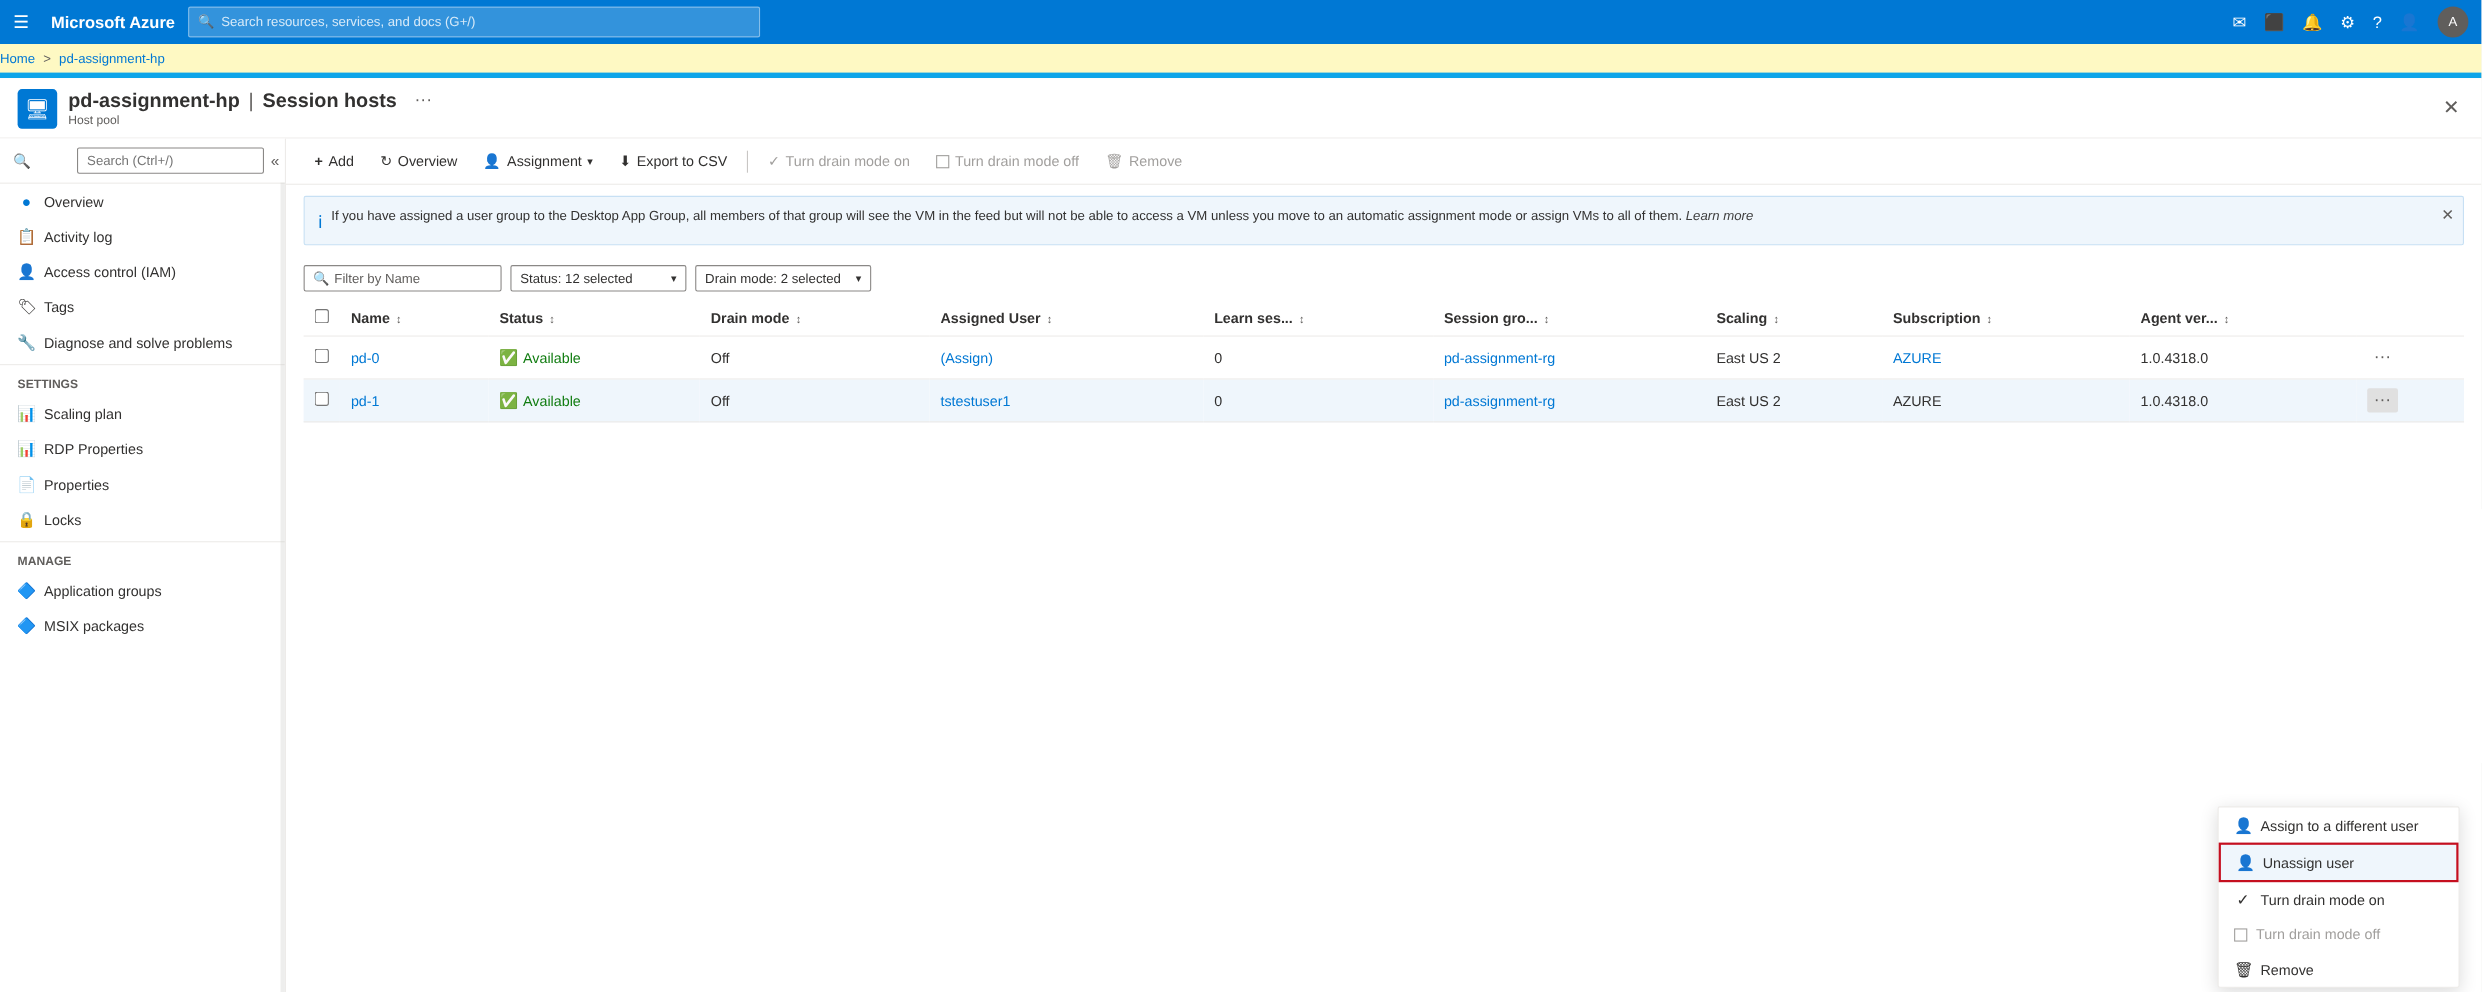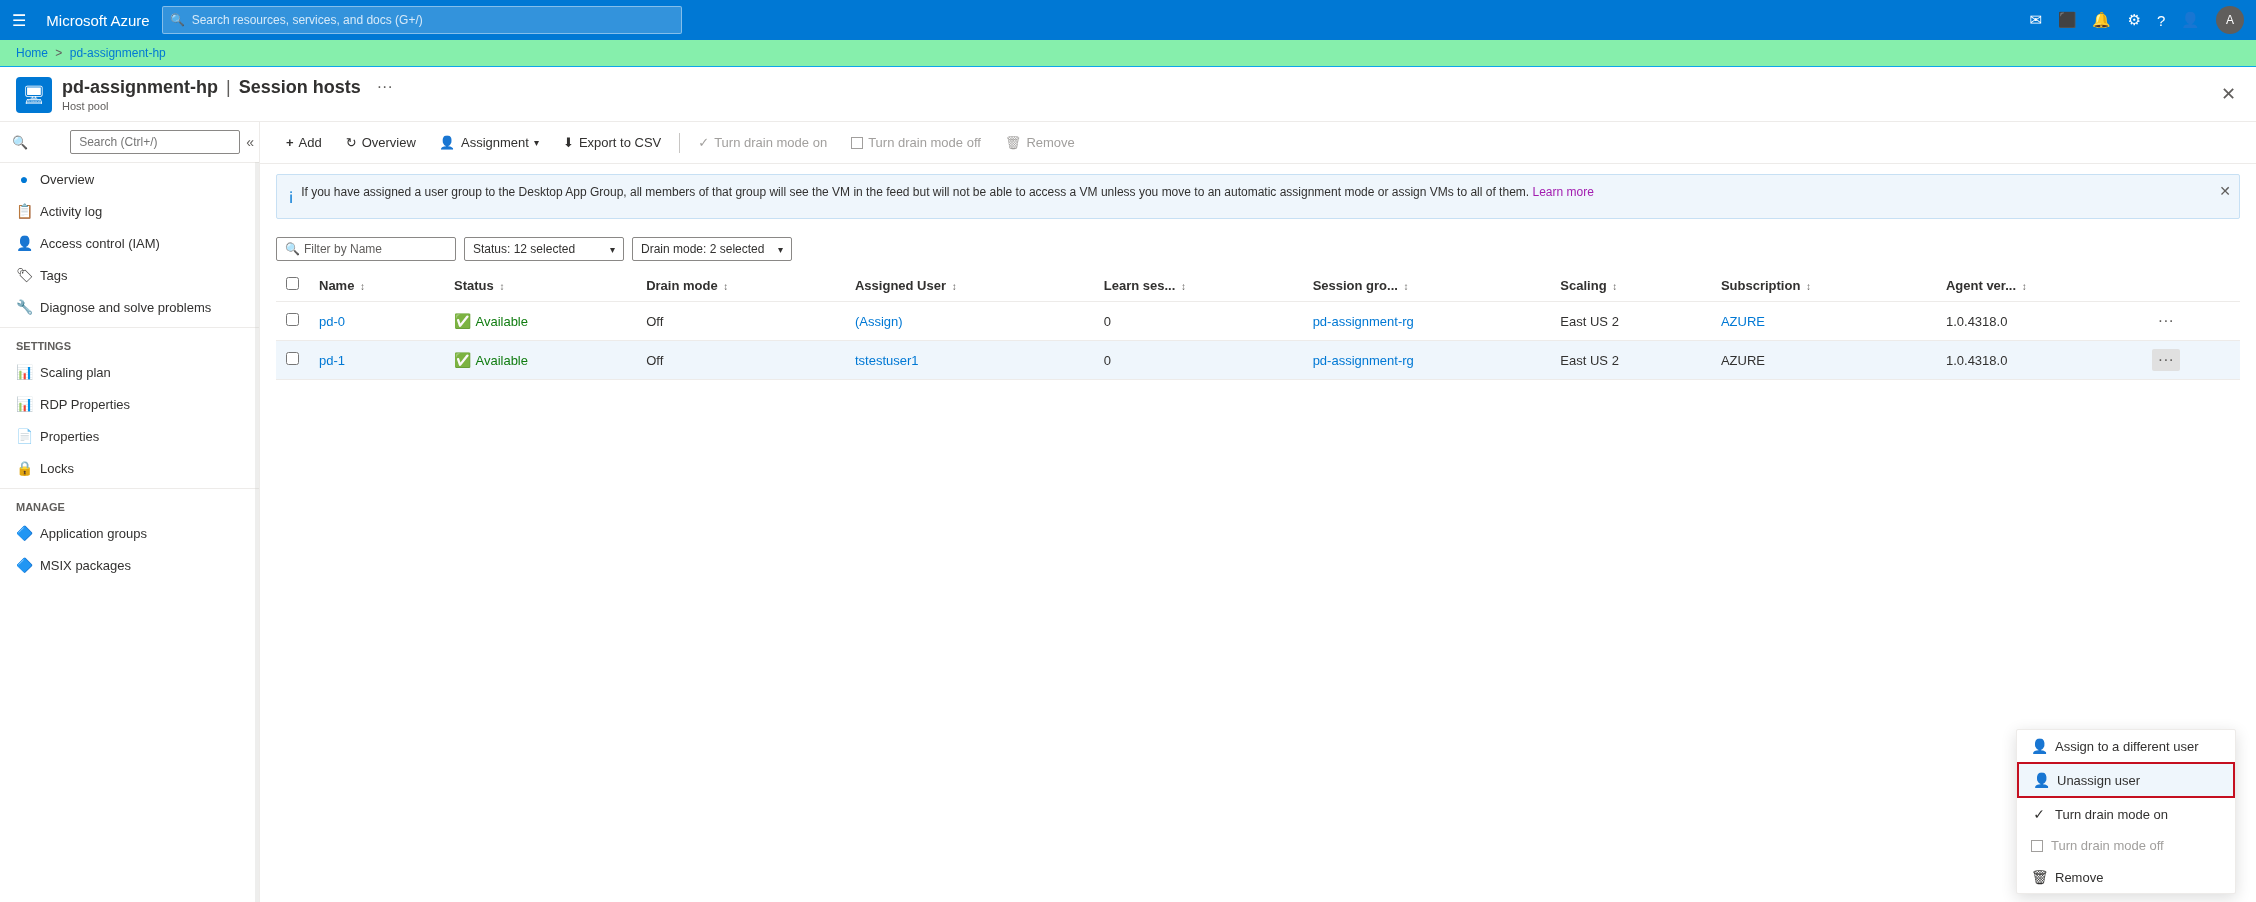--- a/index.html
+++ b/index.html
@@ -9,46 +9,46 @@
     .top-nav {
       background: #0078d4;
       height: 40px;
       display: flex;
       align-items: center;
       padding: 0 12px;
       gap: 12px;
       color: white;
     }
     .top-nav .hamburger { font-size: 16px; cursor: pointer; }
-    .top-nav .brand { font-weight: 400; font-size: 15px; margin-left: 8px; }
+    .top-nav .brand { font-weight: 700; font-size: 15px; margin-left: 8px; }
     .search-bar {
       flex: 1;
       max-width: 520px;
       background: rgba(255,255,255,0.2);
       border: 1px solid rgba(255,255,255,0.4);
       border-radius: 2px;
       height: 28px;
       display: flex;
       align-items: center;
       padding: 0 8px;
       gap: 6px;
       color: rgba(255,255,255,0.8);
       font-size: 12px;
     }
     .top-nav-icons { margin-left: auto; display: flex; gap: 16px; align-items: center; }
     .top-nav-icons .icon { color: white; font-size: 15px; cursor: pointer; }
     .avatar { width: 28px; height: 28px; border-radius: 50%; background: #605e5c; display: flex; align-items: center; justify-content: center; color: white; font-size: 12px; cursor: pointer; }
 
     
     .breadcrumb {
-      background: #86efac;
-      padding: 6px 16px;
+      background: #fef9c3;
+      padding: 6px 0;
       font-size: 12px;
       color: #0078d4;
-      border-bottom: 1px solid #0ea5e9;
+      border-bottom: 5px solid #0ea5e9;
     }
     .breadcrumb span { color: #605e5c; margin: 0 4px; }
     .page-header-icon {
       width: 36px; height: 36px;
       background: #0078d4;
       border-radius: 4px;
       display: flex; align-items: center; justify-content: center;
       color: white; font-size: 18px;
       margin-right: 10px;
       margin-top: 2px;
@@ -139,21 +139,21 @@
       padding: 10px 12px;
       display: flex;
       align-items: flex-start;
       gap: 8px;
       font-size: 12px;
       color: #323130;
       position: relative;
       border-radius: 2px;
     }
     .info-banner .close-btn { position: absolute; right: 8px; top: 8px; cursor: pointer; font-size: 14px; color: #605e5c; }
-    .info-banner a { color: #a21caf; text-decoration: none; }
+    .info-banner a { color: #404040; text-decoration: none; font-style: italic; }
 
     
     .filters {
       padding: 8px 16px;
       display: flex;
       align-items: center;
       gap: 8px;
     }
     .filter-input {
       border: 1px solid #8a8886;

